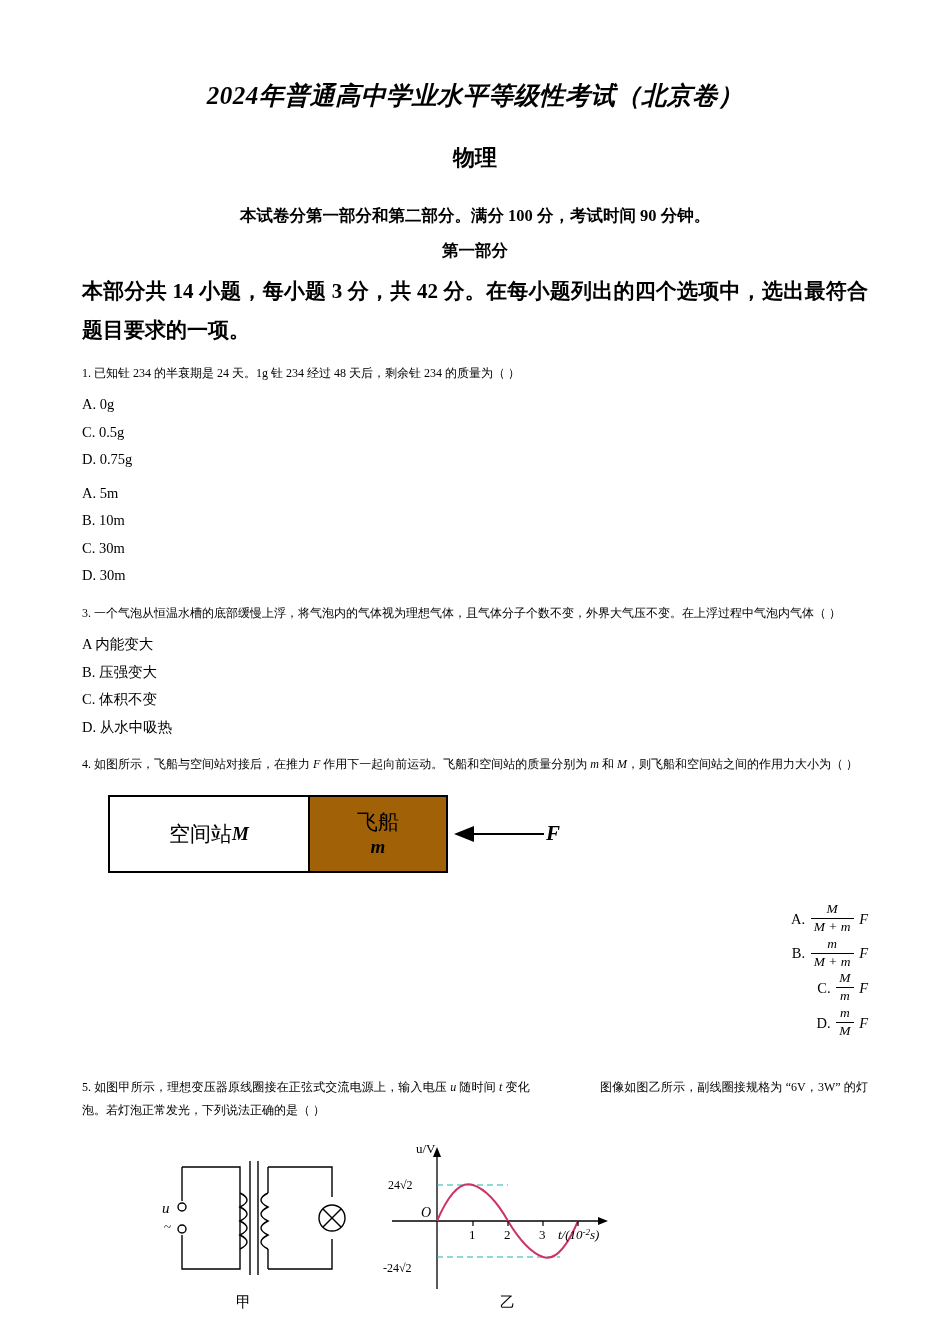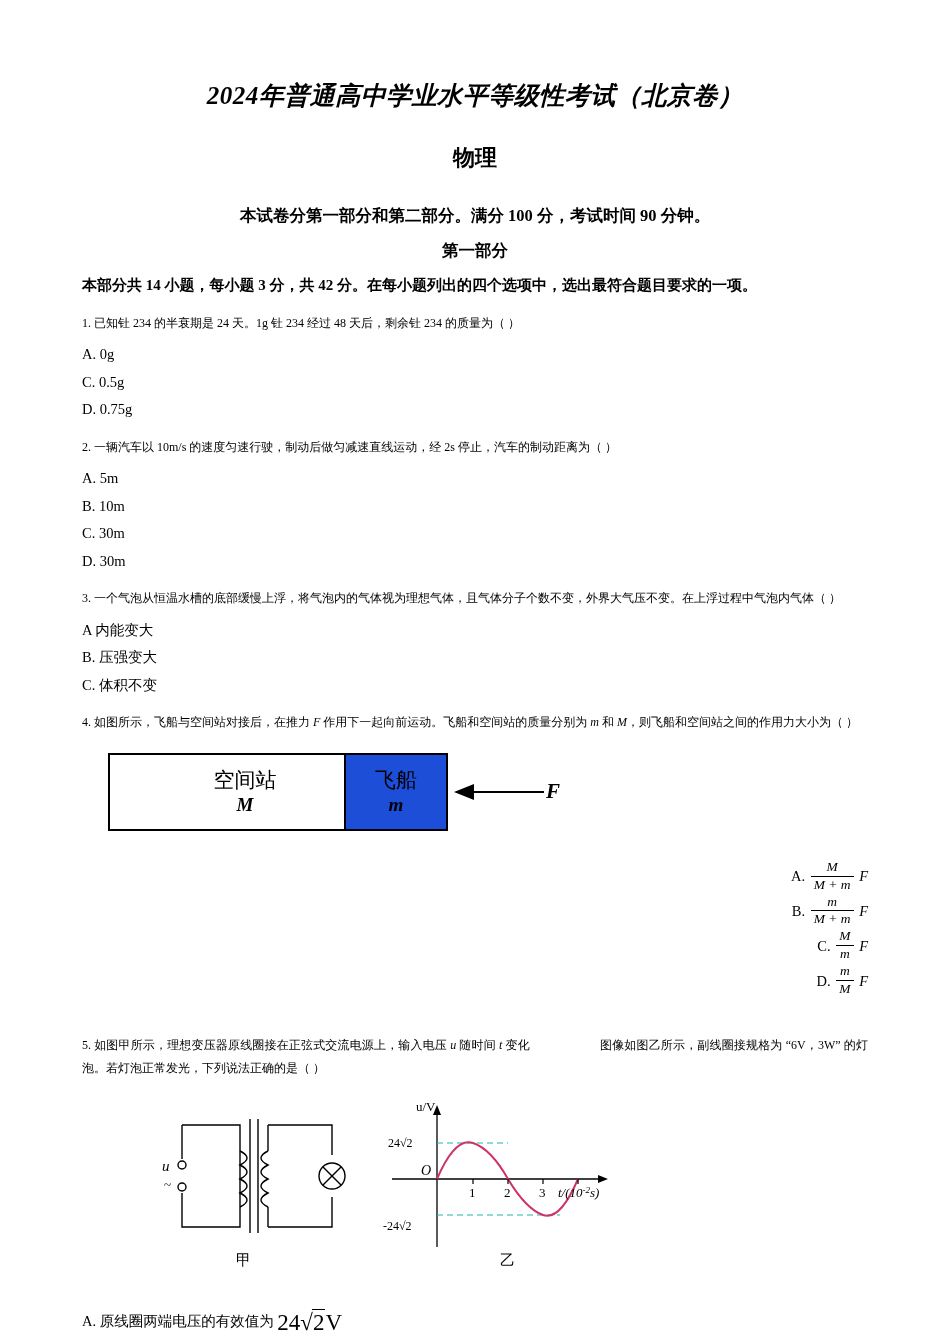--- a/index.html
+++ b/index.html
@@ -42,21 +42,21 @@
     font-weight: bold;
     margin: 32px 0 0 0;
   }
   .part-title {
     text-align: center;
     font-size: 16.5px;
     font-weight: bold;
     margin: 13px 0 0 0;
   }
   .part-instruction {
-    font-size: 15px;
+    font-size: 21px;
     font-weight: bold;
     line-height: 1.85;
     margin: 10px 0 0 0;
     text-align: justify;
   }
   .q {
     font-size: 12px;
     line-height: 1.95;
     margin: 12px 0 0 0;
     text-align: justify;
@@ -122,30 +122,28 @@
     height: 78px;
     border: 2px solid #000;
     box-sizing: border-box;
     display: flex;
   }
   .station-left {
     flex: 0 0 198px;
     background: #ffffff;
     border-right: 2px solid #000;
     display: flex;
-    flex-direction: column;
     align-items: center;
     justify-content: center;
     font-size: 21px;
     line-height: 1.25;
-    padding-left: 36px;
   }
   .station-right {
     flex: 1;
-    background: #1d4ed8;
+    background: #a16207;
     display: flex;
     flex-direction: column;
     align-items: center;
     justify-content: center;
     font-size: 21px;
     line-height: 1.25;
     color: #000;
   }
   .station-left .sub, .station-right .sub {
     font-style: italic;
@@ -206,43 +204,38 @@
       <span>1.</span>
       <span>已知钍 234 的半衰期是 24 天。1g 钍 234 经过 48 天后，剩余钍 234 的质量为（   ）</span>
     </span>
   </div>
   <div class="opts">
     <div>A. 0g</div>
     <div>C. 0.5g</div>
     <div>D. 0.75g</div>
   </div>
 
-  <div class="q">
-    <span class="stem">
-      <span>2.</span>
-      <span>一辆汽车以 10m/s 的速度匀速行驶，制动后做匀减速直线运动，经 2s 停止，汽车的制动距离为（   ）</span>
-    </span>
-  </div>
   <div class="opts">
     <div>A. 5m</div>
     <div>B. 10m</div>
     <div>C. 30m</div>
     <div>D. 30m</div>
   </div>
 
   <div class="q">
     <span class="stem">
       <span>3.</span>
       <span>一个气泡从恒温水槽的底部缓慢上浮，将气泡内的气体视为理想气体，且气体分子个数不变，外界大气压不变。在上浮过程中气泡内气体（   ）</span>
     </span>
   </div>
   <div class="opts">
     <div>A      内能变大</div>
     <div>B. 压强变大</div>
     <div>C. 体积不变</div>
+    <div>D. 从水中吸热</div>
   </div>
 
   <div class="q">
     <span class="stem">
       <span>4.</span>
       <span>如图所示，飞船与空间站对接后，在推力 </span><i>F</i><span> 作用下一起向前运动。飞船和空间站的质量分别为 </span><i>m</i><span> 和 </span><i>M</i><span>，则飞船和空间站之间的作用力大小为（   ）</span>
     </span>
   </div>
 
   <div class="figure-q4">

